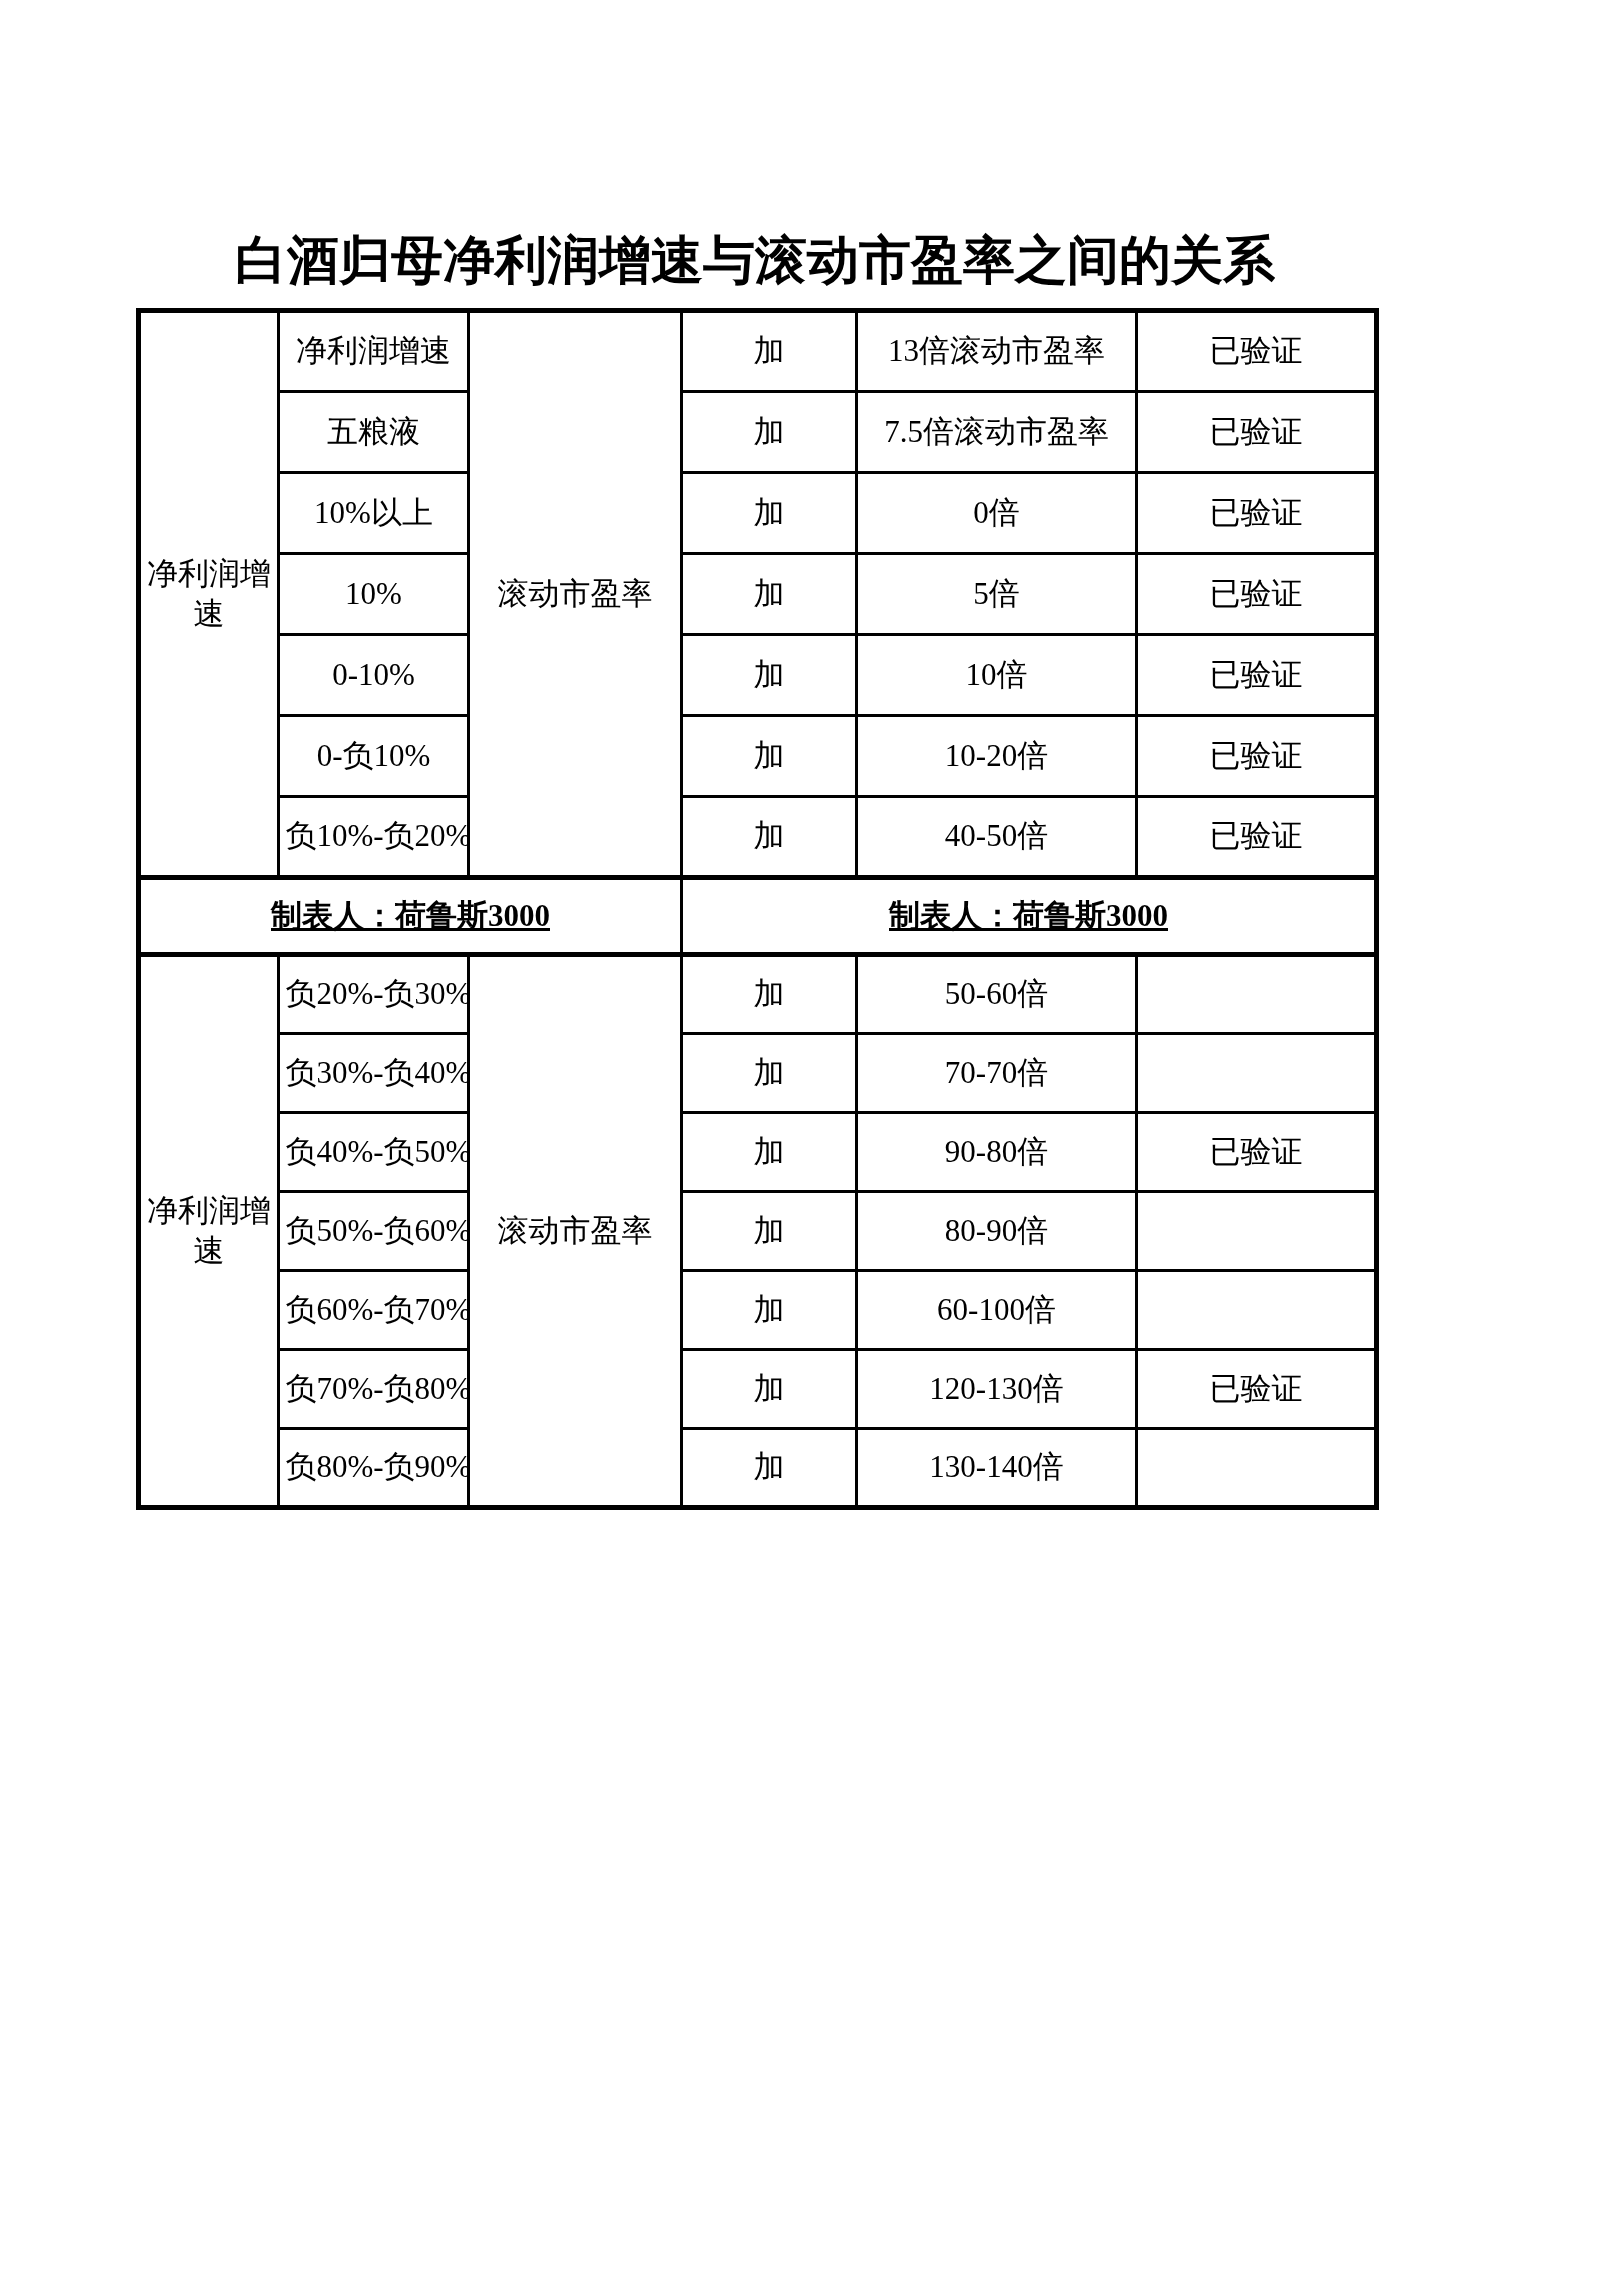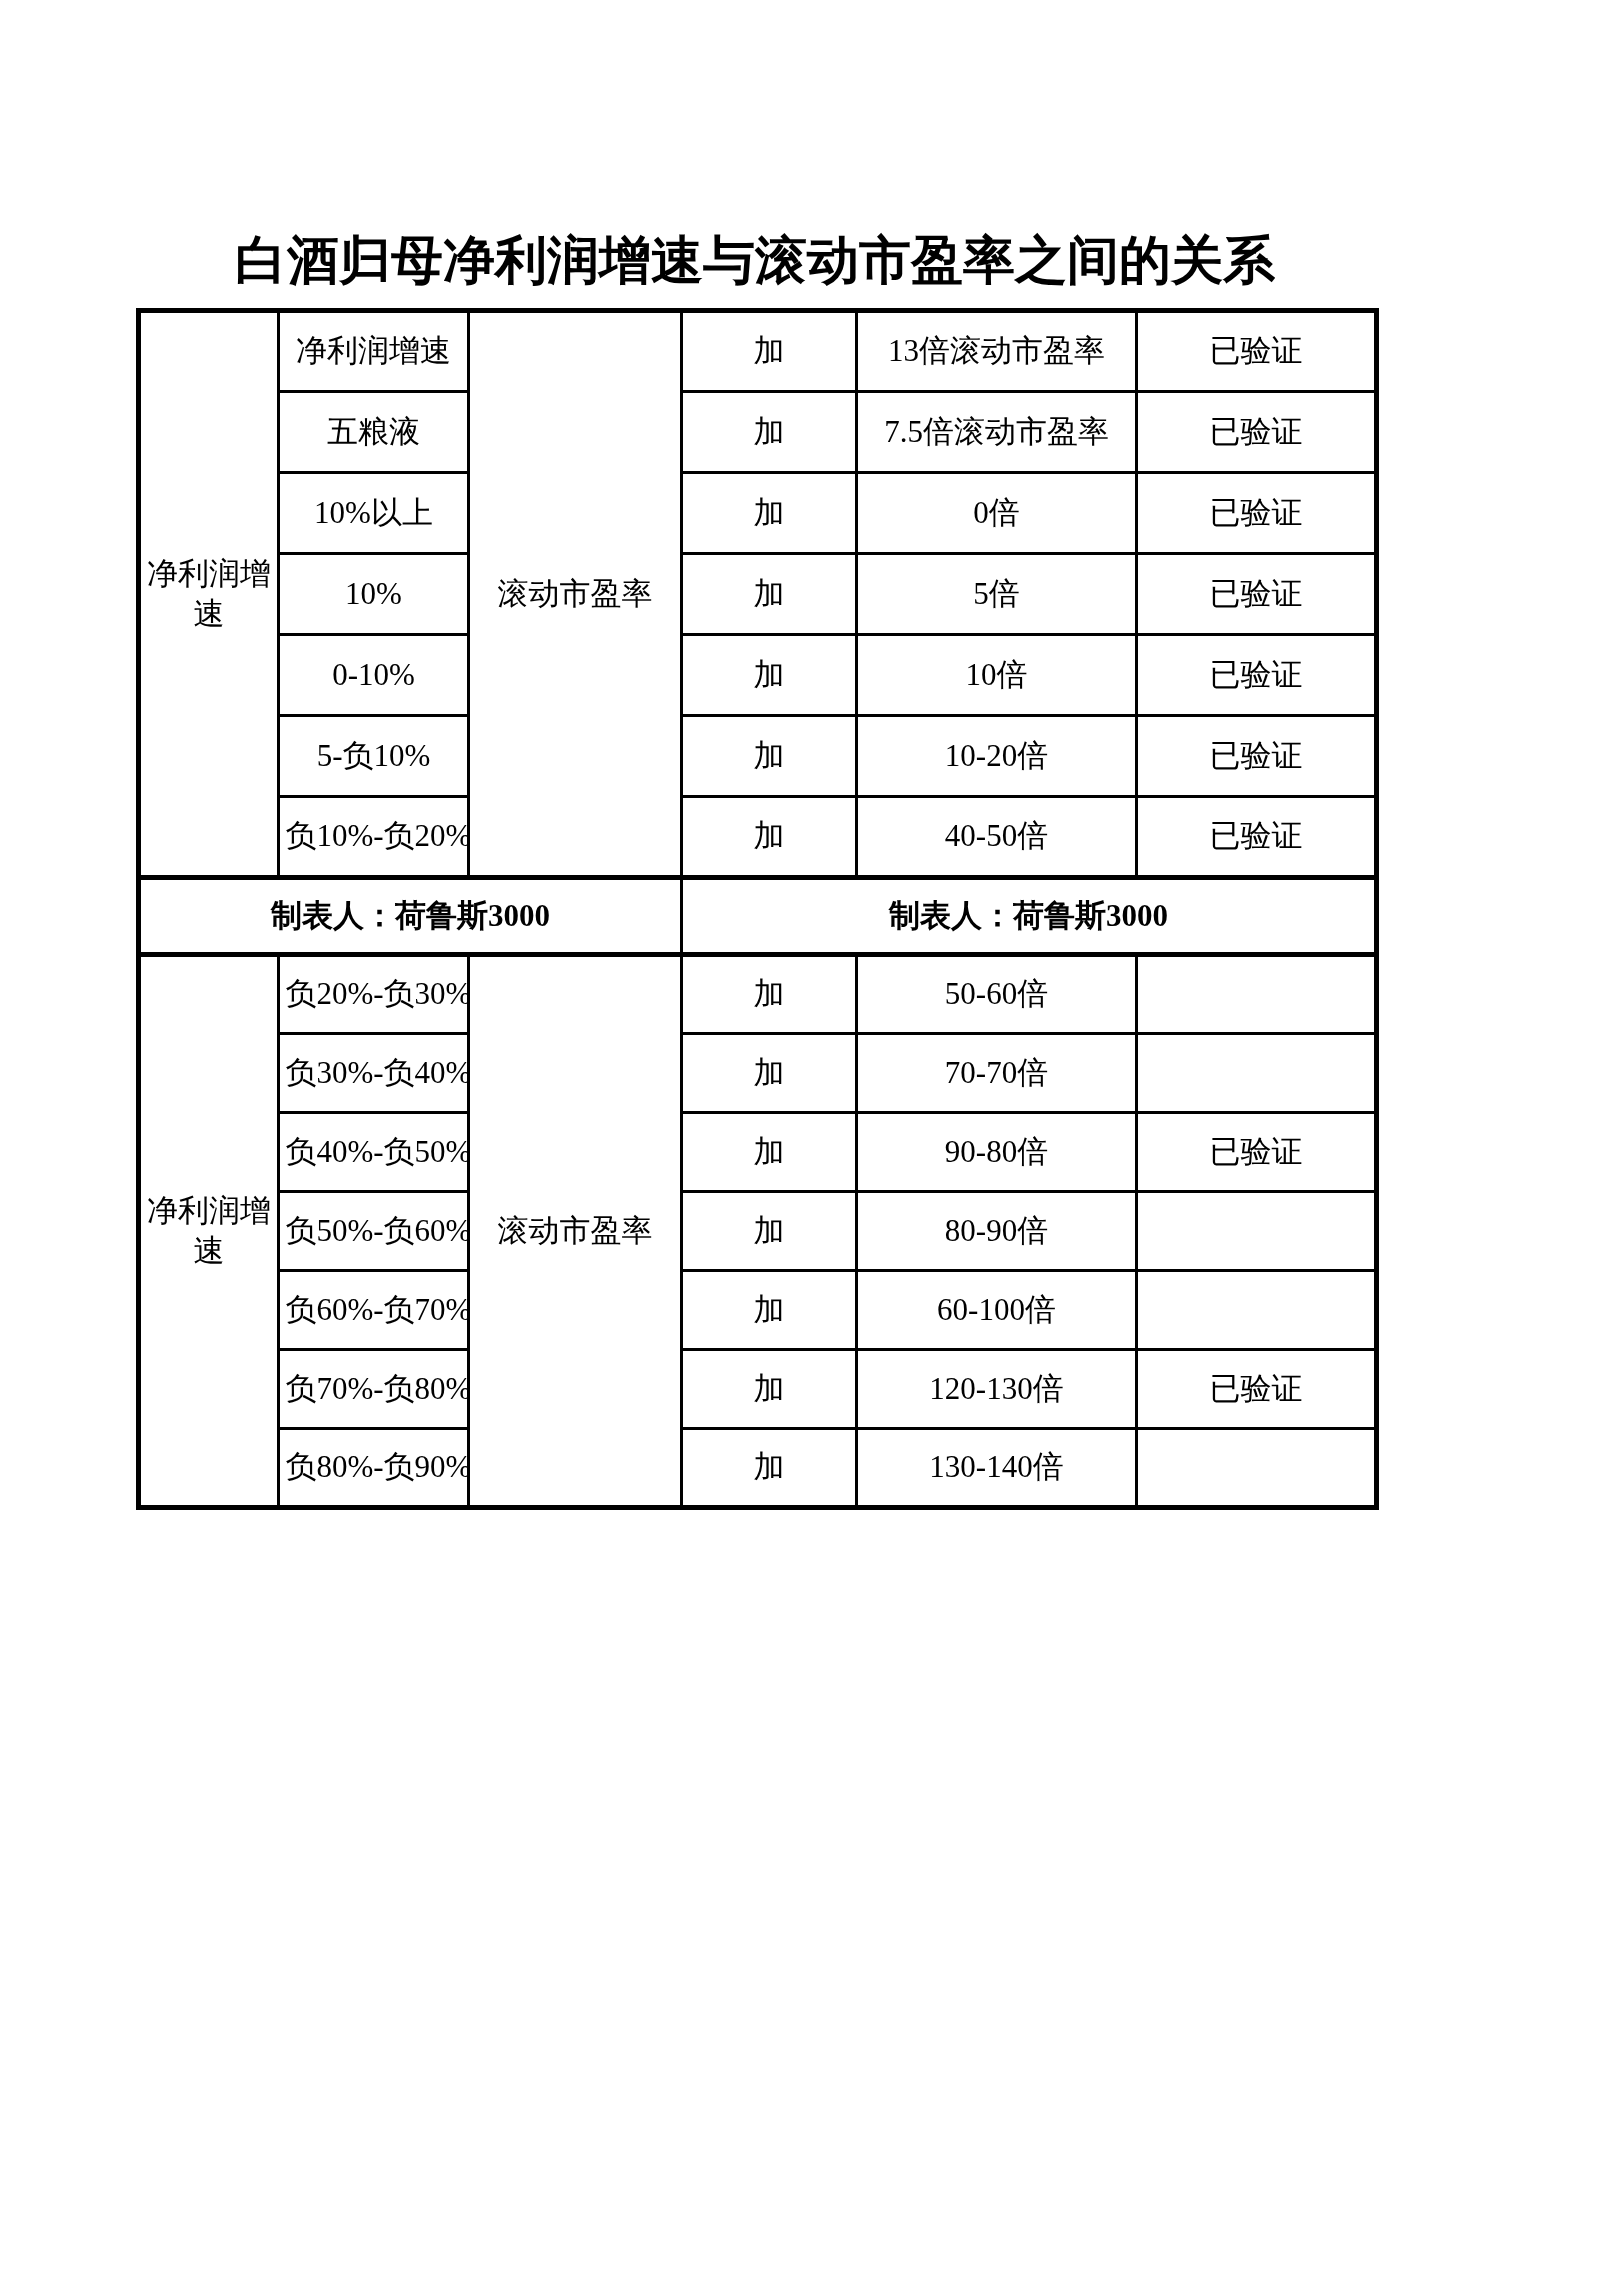--- a/index.html
+++ b/index.html
@@ -46,20 +46,21 @@
   }
   tr.s1 { height: 81px; }
   tr.s2 { height: 79px; }
   tr.maker { height: 77px; }
   td.nowrap { white-space: nowrap; }
   tr.maker td {
     border-top: 5.4px solid #000000;
     border-bottom: 5.4px solid #000000;
     font-weight: 700;
     white-space: nowrap;
+    text-decoration: underline;
   }
 </style>
 </head>
 <body>
 
 <div class="page">
 
   <h1 class="title">白酒归母净利润增速与滚动市盈率之间的关系</h1>
 
   <table class="sheet">
@@ -99,21 +100,21 @@
         <td class="nowrap">5倍</td>
         <td class="nowrap">已验证</td>
       </tr>
       <tr class="s1">
         <td class="nowrap">0-10%</td>
         <td class="nowrap">加</td>
         <td class="nowrap">10倍</td>
         <td class="nowrap">已验证</td>
       </tr>
       <tr class="s1">
-        <td class="nowrap">5-负10%</td>
+        <td class="nowrap">0-负10%</td>
         <td class="nowrap">加</td>
         <td class="nowrap">10-20倍</td>
         <td class="nowrap">已验证</td>
       </tr>
       <tr class="s1">
         <td class="nowrap">负10%-负20%</td>
         <td class="nowrap">加</td>
         <td class="nowrap">40-50倍</td>
         <td class="nowrap">已验证</td>
       </tr>

